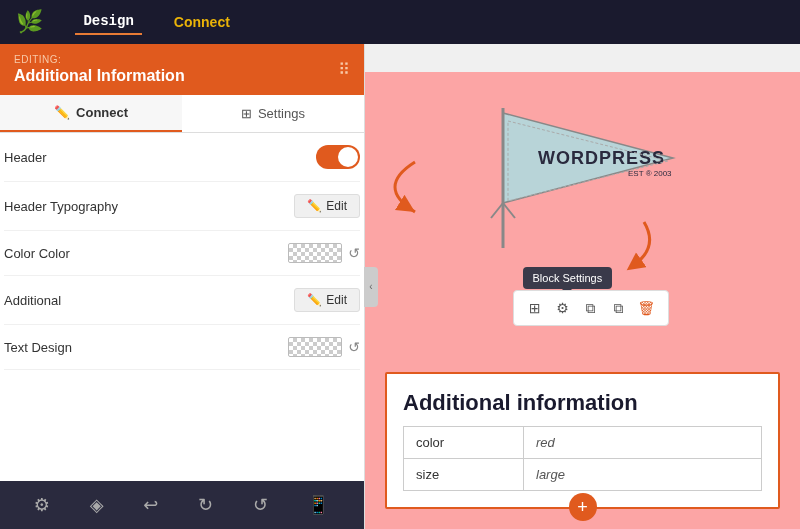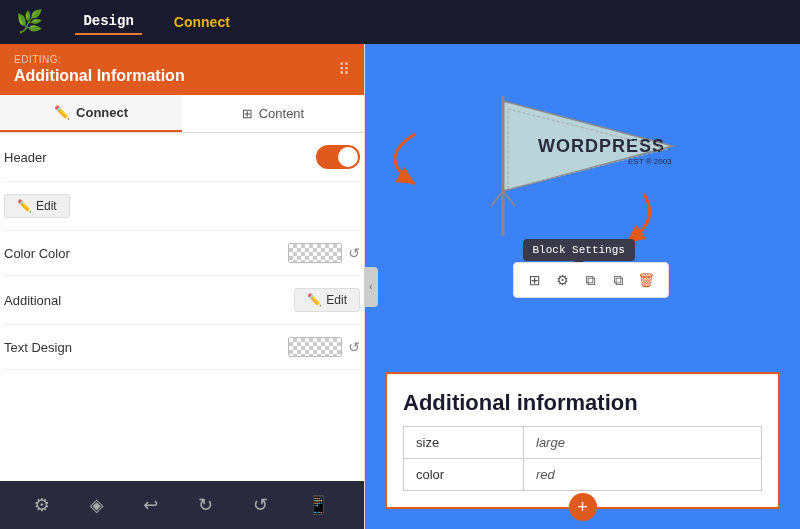--- a/index.html
+++ b/index.html
@@ -216,24 +216,25 @@
       justify-content: center;
       cursor: pointer;
       z-index: 10;
       font-size: 10px;
       color: #666;
     }
 
     
     .right-area {
       flex: 1;
-      background: #3b82f6;
+      background: #fca5a5;
       position: relative;
       overflow: hidden;
-      padding: 32px;
+      padding: 16px;
+      margin-top: 28px;
     }
 
     
     .pennant-area {
       display: flex;
       justify-content: center;
       align-items: center;
       height: 180px;
       position: relative;
     }
@@ -249,21 +250,20 @@
       position: absolute;
       top: 195px;
       left: 50%;
       transform: translateX(-60px);
       background: #3a3a4a;
       color: #fff;
       font-size: 11px;
       padding: 5px 10px;
       border-radius: 4px;
       white-space: nowrap;
-      font-family: Liberation Mono, monospace;
     }
     .block-settings-tooltip::after {
       content: '';
       position: absolute;
       bottom: -5px;
       left: 50%;
       transform: translateX(-50%);
       border: 5px solid transparent;
       border-bottom: none;
       border-top-color: #3a3a4a;
@@ -370,32 +370,33 @@
       <span class="editing-grid-icon">⠿</span>
     </div>
 
     <div class="panel-tabs">
       <div class="panel-tab active">
         <span>✏️</span>
         <span>Connect</span>
       </div>
       <div class="panel-tab inactive">
         <span>⊞</span>
-        <span>Content</span>
+        <span>Settings</span>
       </div>
     </div>
 
     <div class="panel-content">
 
       <div class="panel-row">
         <span class="panel-row-label">Header</span>
         <div class="toggle"></div>
       </div>
 
       <div class="panel-row">
+        <span class="panel-row-label">Header Typography</span>
         <button class="edit-btn">
           <span>✏️</span>
           <span>Edit</span>
         </button>
       </div>
 
       <div class="panel-row">
         <span class="panel-row-label">Color Color</span>
         <div class="color-swatch-wrap">
           <div class="color-swatch"></div>
@@ -481,27 +482,27 @@
       <div class="toolbar-icon">⧉</div>
       <div class="toolbar-icon">⧉</div>
       <div class="toolbar-icon red">🗑</div>
     </div>
 
     <div class="info-table-container">
       <div class="info-table-title">Additional information</div>
       <table class="info-table">
         <tbody>
           <tr>
+            <td>color</td>
+            <td>red</td>
+          </tr>
+          <tr>
             <td>size</td>
             <td>large</td>
           </tr>
-          <tr>
-            <td>color</td>
-            <td>red</td>
-          </tr>
         </tbody>
       </table>
     </div>
 
     <div class="plus-btn">+</div>
 
   </div>
 </div>
 
 </body></html>

